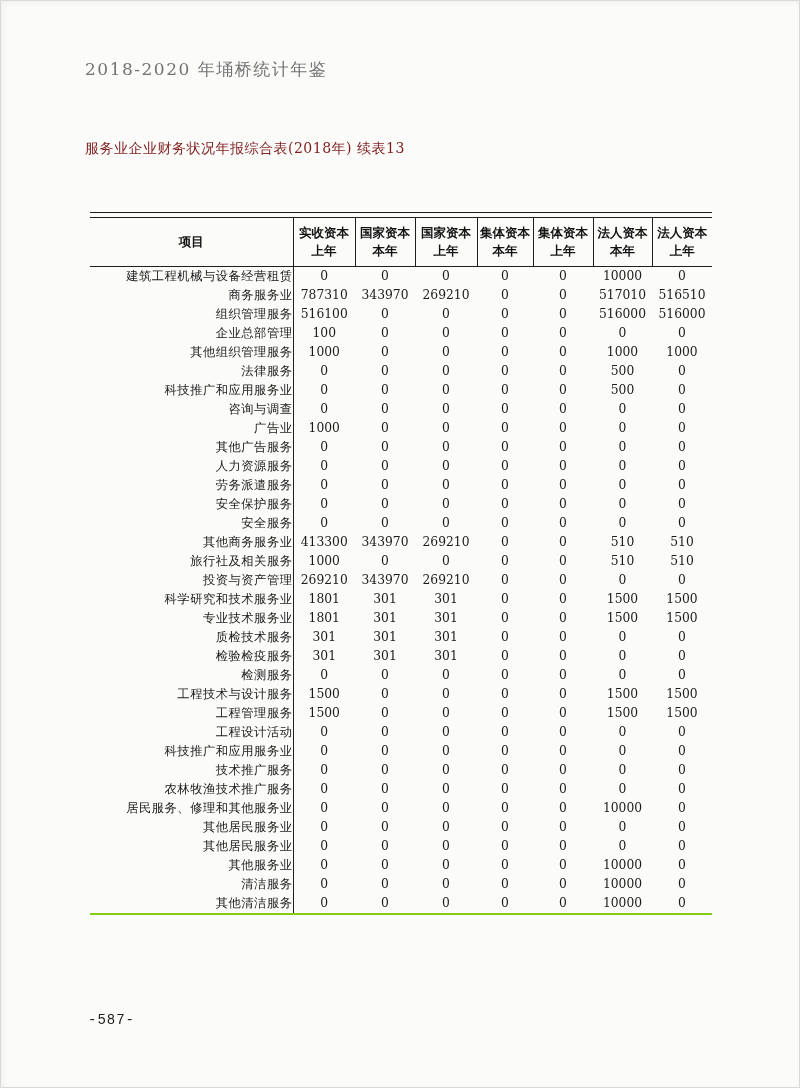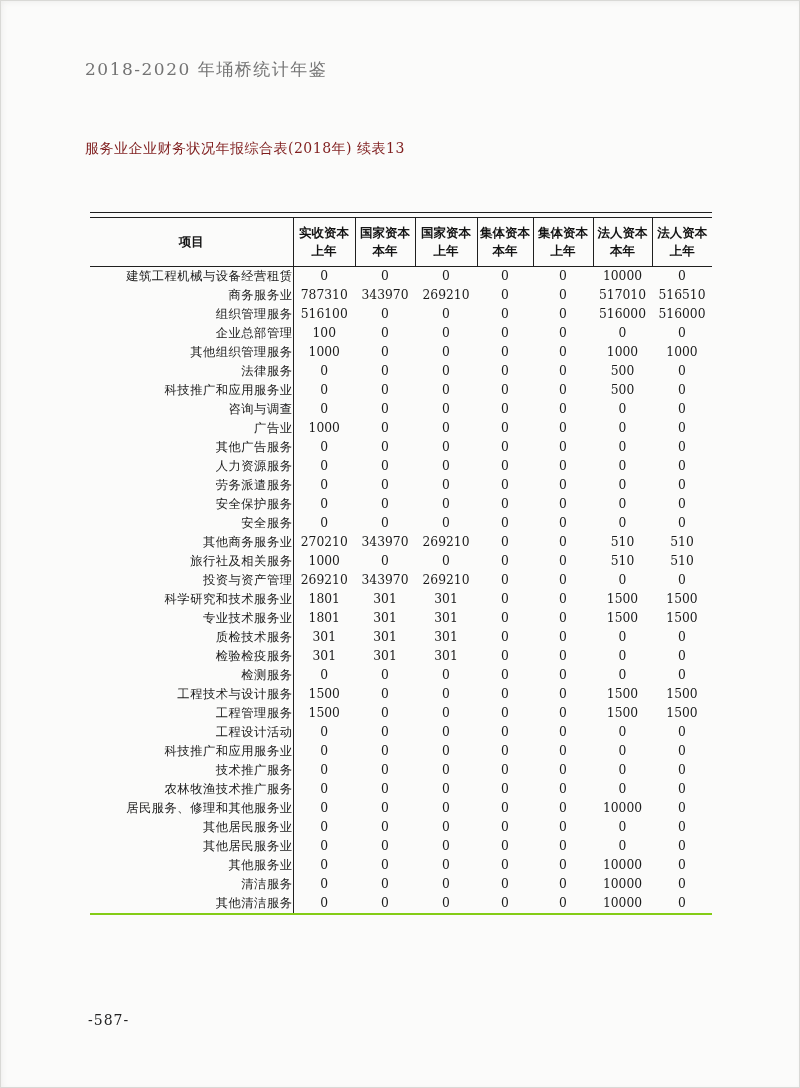--- a/index.html
+++ b/index.html
@@ -45,21 +45,21 @@
     white-space: nowrap; overflow: hidden;
   }
   tbody td.item-cell {
     text-align: right; padding-left: 2px;
     border-right: 1.3px solid #1f1f1f;
     letter-spacing: 0.5px;
     font-family: Liberation Serif, serif;
   }
   .page-number {
     position: absolute; left: 88px; top: 1012px;
-    font-size: 14px; letter-spacing: 1px; color: #222;
+    font-size: 14px; letter-spacing: 1px; color: #222; font-family: Liberation Mono, monospace;
   }
 </style>
 </head>
 <body>
 
 <div class="book-title">2018-2020 年埇桥统计年鉴</div>
 
 <div class="table-title">服务业企业财务状况年报综合表(2018年) 续表13</div>
 
 <div class="table-wrap">
@@ -243,21 +243,21 @@
           <td>0</td>
           <td>0</td>
           <td>0</td>
           <td>0</td>
           <td>0</td>
           <td>0</td>
           <td>0</td>
         </tr>
         <tr>
           <td class="item-cell">其他商务服务业</td>
-          <td>270210</td>
+          <td>413300</td>
           <td>343970</td>
           <td>269210</td>
           <td>0</td>
           <td>0</td>
           <td>510</td>
           <td>510</td>
         </tr>
         <tr>
           <td class="item-cell">旅行社及相关服务</td>
           <td>1000</td>

